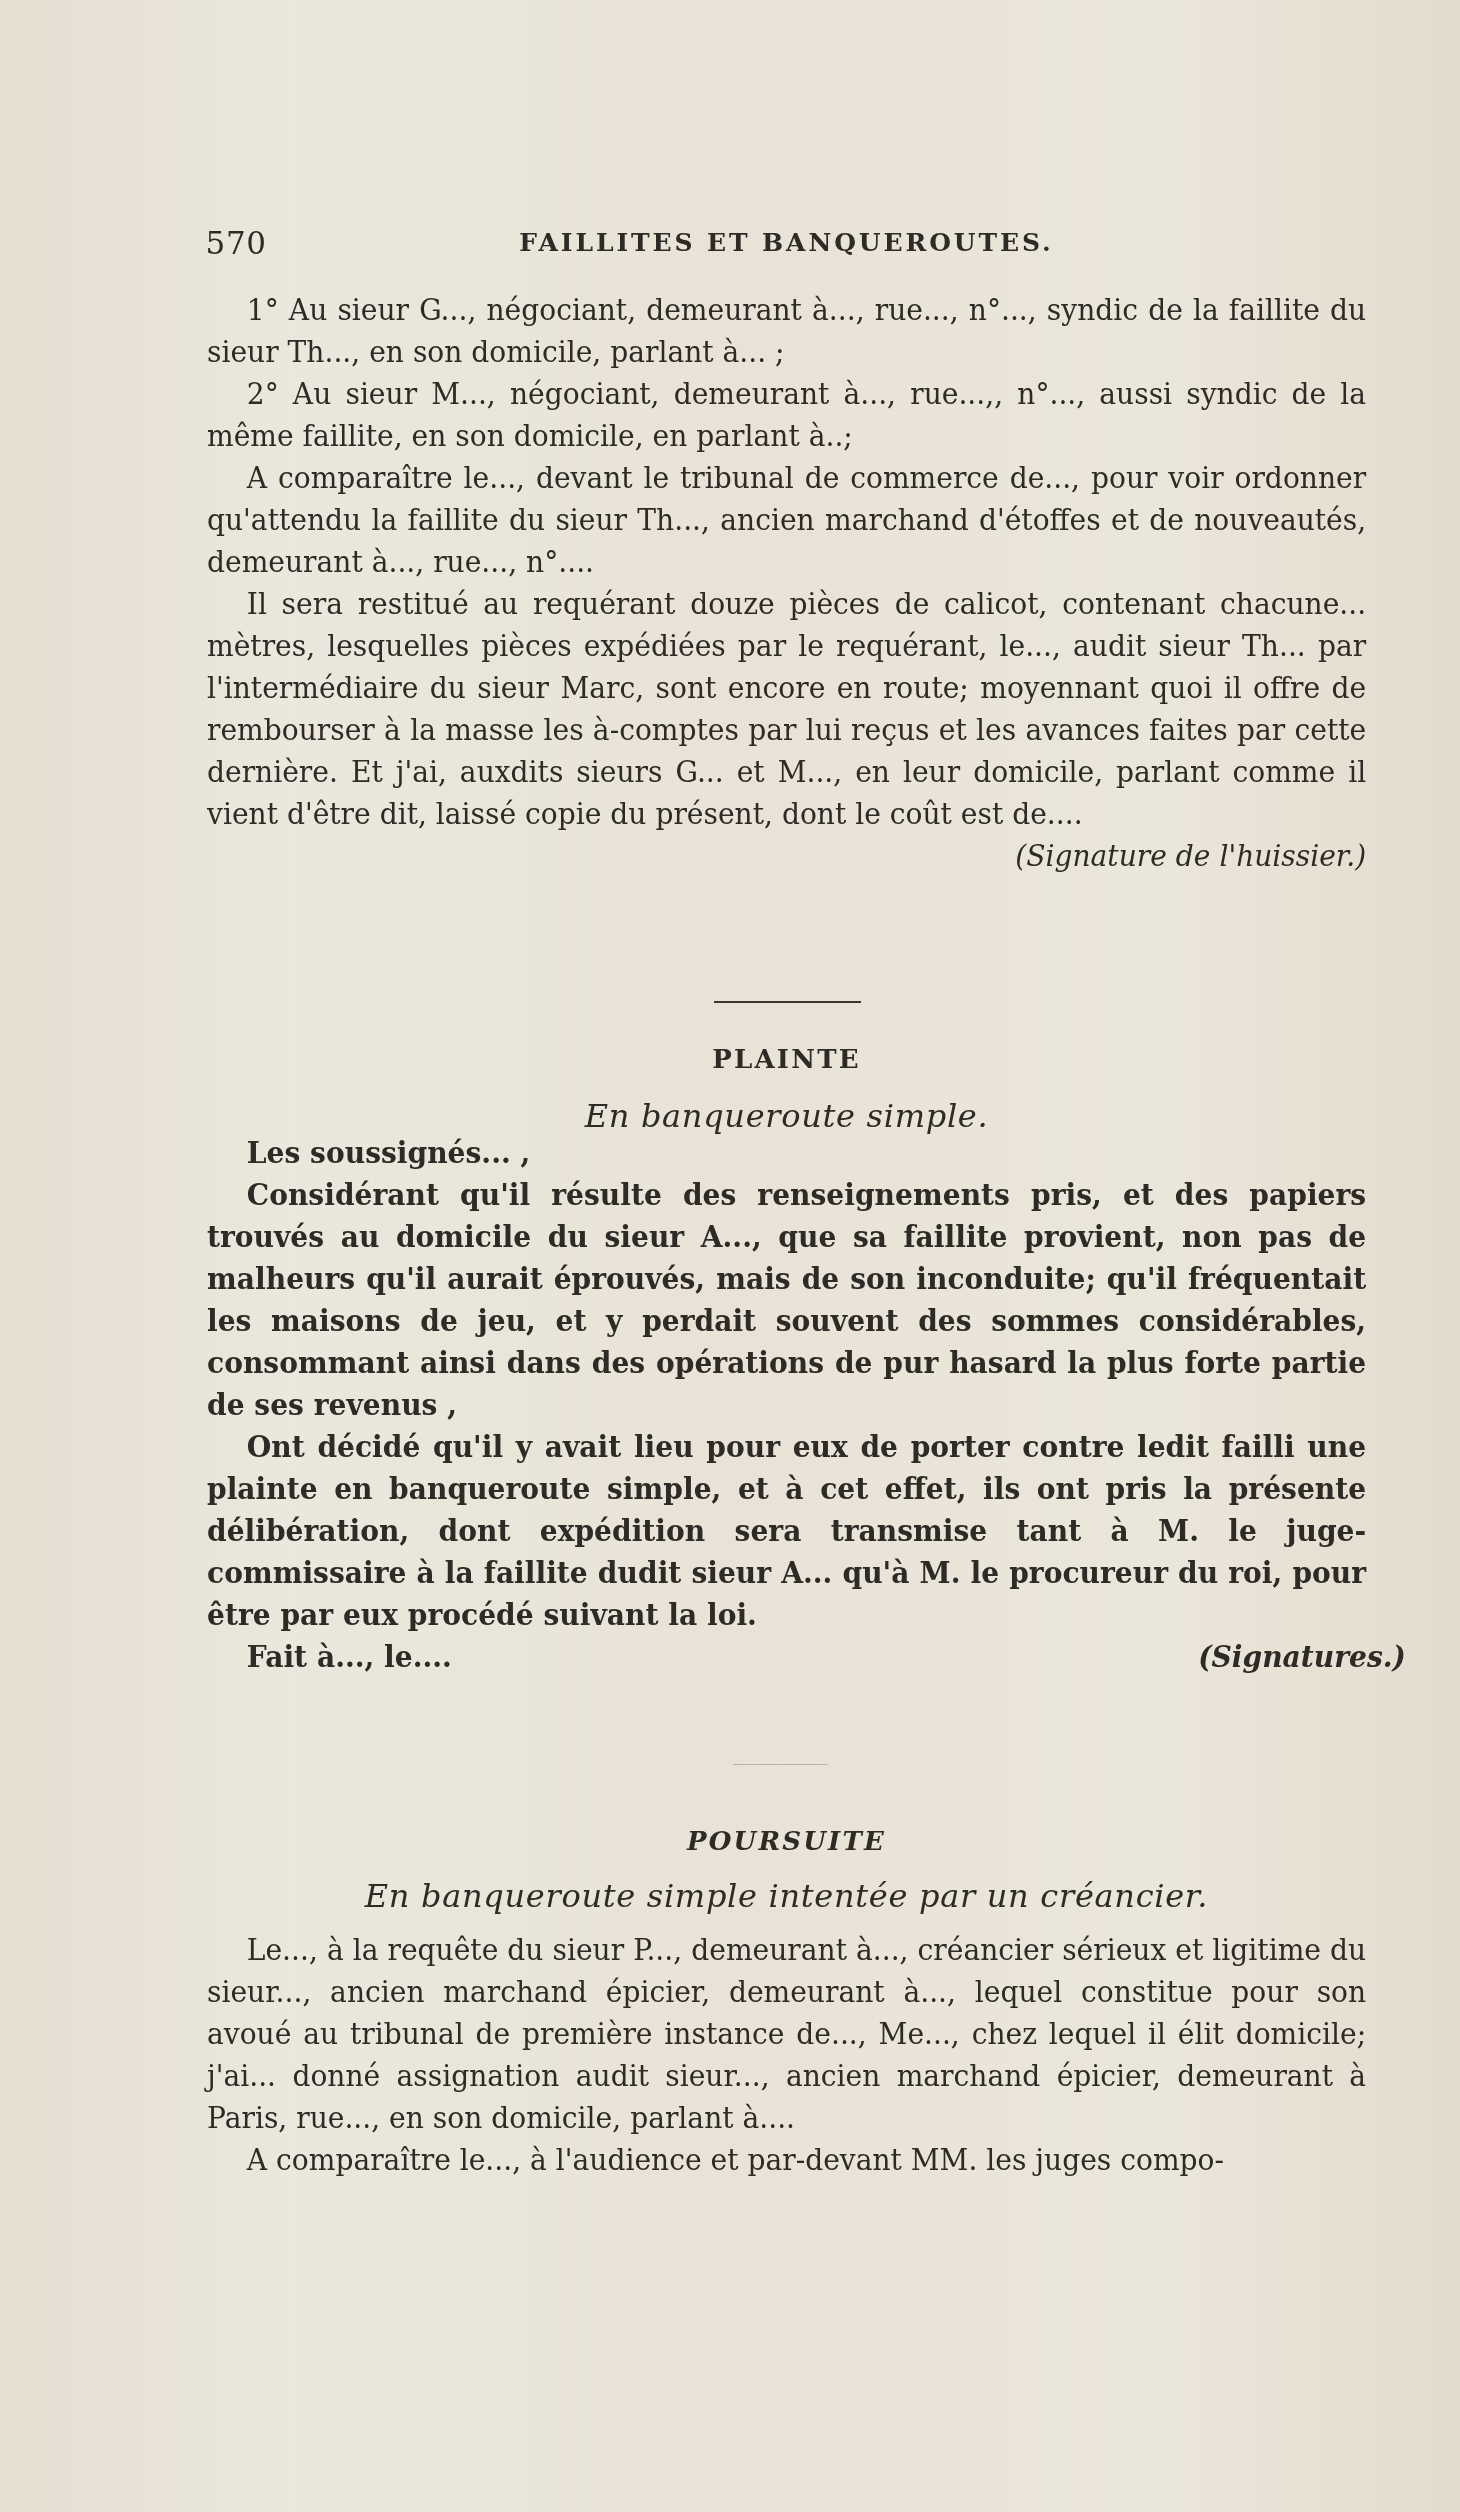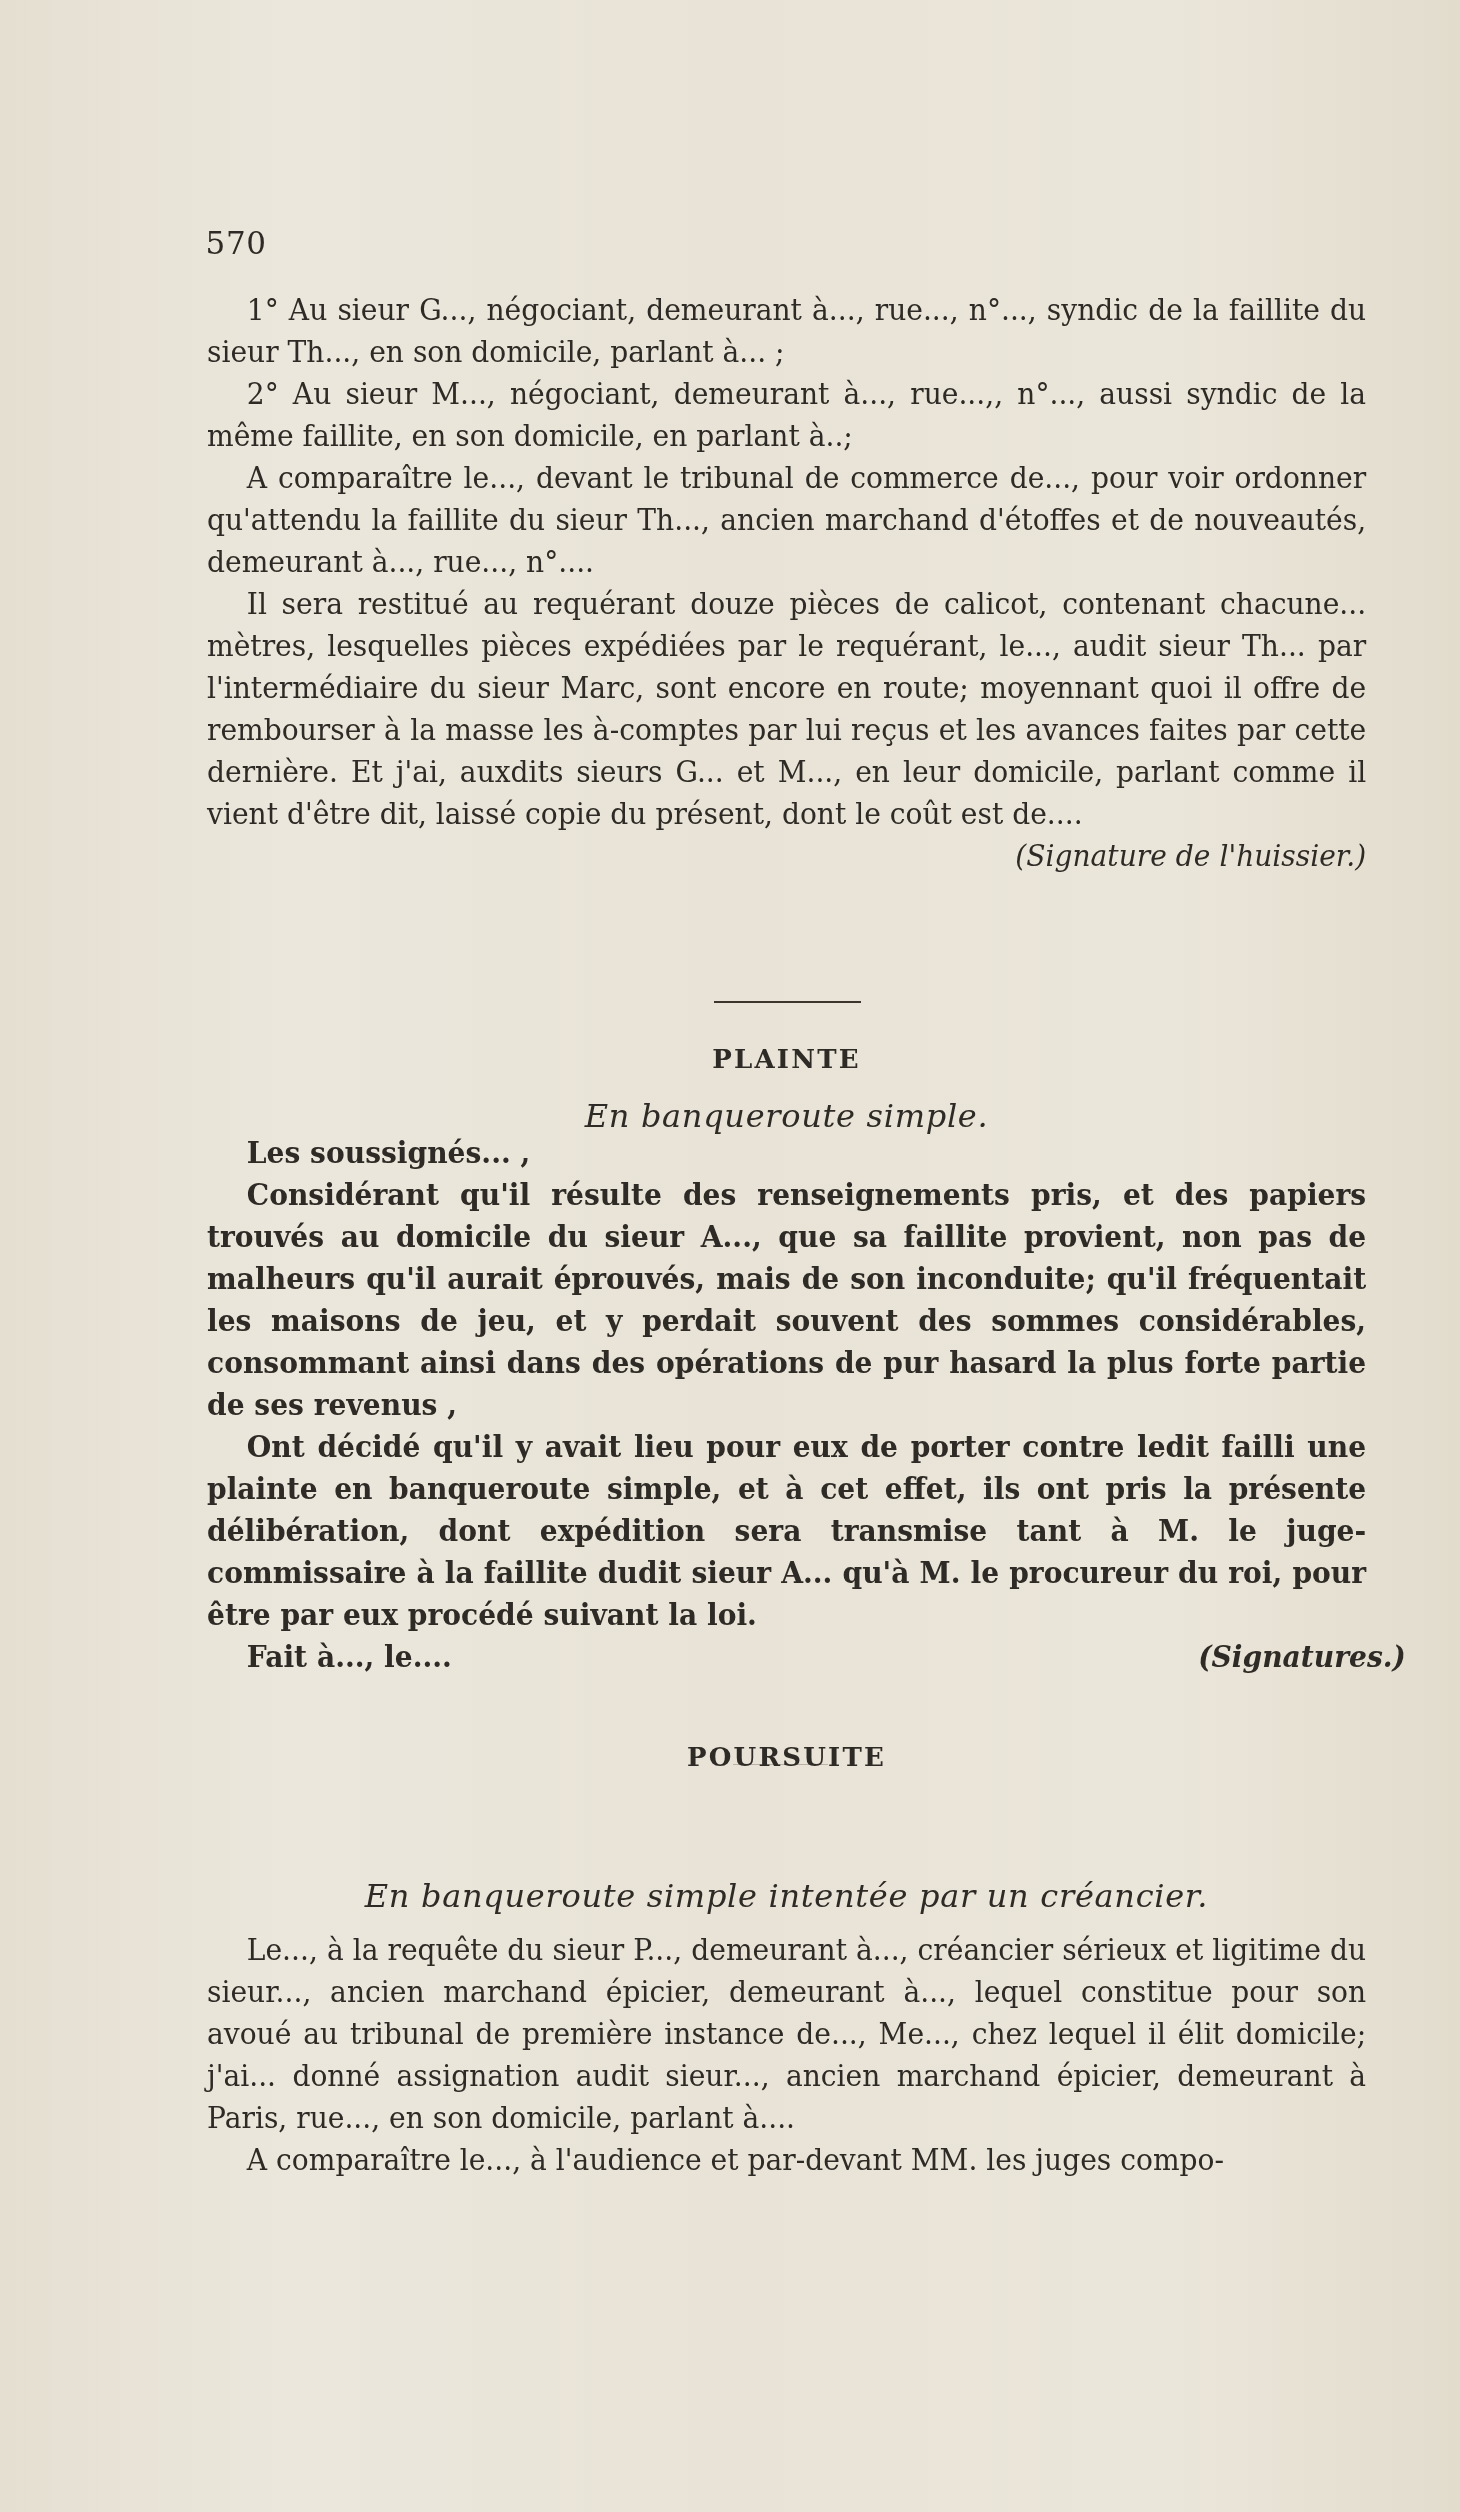--- a/index.html
+++ b/index.html
@@ -24,20 +24,21 @@
   .section-title { position: absolute; left: 0; width: 1159px; text-align: center; font-size: 26px; font-weight: bold; letter-spacing: 2.2px; }
   .section-sub { position: absolute; left: 0; width: 1159px; text-align: center; font-size: 32px; font-style: italic; letter-spacing: 0.7px; }
 </style>
 </head>
 <body>
 
 <div class="page">
 
   <div class="running-head">
     <span class="page-number">570</span>
+    <span class="running-title">FAILLITES ET BANQUEROUTES.</span>
   </div>
 
   <div class="body" style="top:289px;">
     <p>1° Au sieur G..., négociant, demeurant à..., rue..., n°..., syndic de la faillite du sieur Th..., en son domicile, parlant à... ;</p>
     <p>2° Au sieur M..., négociant, demeurant à..., rue...,, n°..., aussi syndic de la même faillite, en son domicile, en parlant à..;</p>
     <p>A comparaître le..., devant le tribunal de commerce de..., pour voir ordonner qu'attendu la faillite du sieur Th..., ancien marchand d'étoffes et de nouveautés, demeurant à..., rue..., n°....</p>
     <p>Il sera restitué au requérant douze pièces de calicot, contenant chacune... mètres, lesquelles pièces expédiées par le requérant, le..., audit sieur Th... par l'intermédiaire du sieur Marc, sont encore en route; moyennant quoi il offre de rembourser à la masse les à-comptes par lui reçus et les avances faites par cette dernière. Et j'ai, auxdits sieurs G... et M..., en leur domicile, parlant comme il vient d'être dit, laissé copie du présent, dont le coût est de....</p>
     <p class="sig">(Signature de l'huissier.)</p>
   </div>
 
@@ -51,21 +52,21 @@
     <p>Considérant qu'il résulte des renseignements pris, et des papiers trouvés au domicile du sieur A..., que sa faillite provient, non pas de malheurs qu'il aurait éprouvés, mais de son inconduite; qu'il fréquentait les maisons de jeu, et y perdait souvent des sommes considérables, consommant ainsi dans des opérations de pur hasard la plus forte partie de ses revenus ,</p>
     <p>Ont décidé qu'il y avait lieu pour eux de porter contre ledit failli une plainte en banqueroute simple, et à cet effet, ils ont pris la présente délibération, dont expédition sera transmise tant à M. le juge-commissaire à la faillite dudit sieur A... qu'à M. le procureur du roi, pour être par eux procédé suivant la loi.</p>
     <p class="sig2">
       <span>Fait à..., le....</span>
       <span class="i">(Signatures.)</span>
     </p>
   </div>
 
   <div class="rule" style="left:526px; top:1764px; width:95px; height:0.7px; background:#b9b2a5;"></div>
 
-  <div class="section-title" style="top:1742px;">POURSUITE</div>
+  <div class="section-title" style="top:1826px;font-style:italic;">POURSUITE</div>
   <div class="section-sub" style="top:1877px;">En banqueroute simple intentée par un créancier.</div>
 
   <div class="body" style="top:1929px;">
     <p>Le..., à la requête du sieur P..., demeurant à..., créancier sérieux et ligitime du sieur..., ancien marchand épicier, demeurant à..., lequel constitue pour son avoué au tribunal de première instance de..., Me..., chez lequel il élit domicile; j'ai... donné assignation audit sieur..., ancien marchand épicier, demeurant à Paris, rue..., en son domicile, parlant à....</p>
     <p>A comparaître le..., à l'audience et par-devant MM. les juges compo-</p>
   </div>
 
 </div>
 
 

